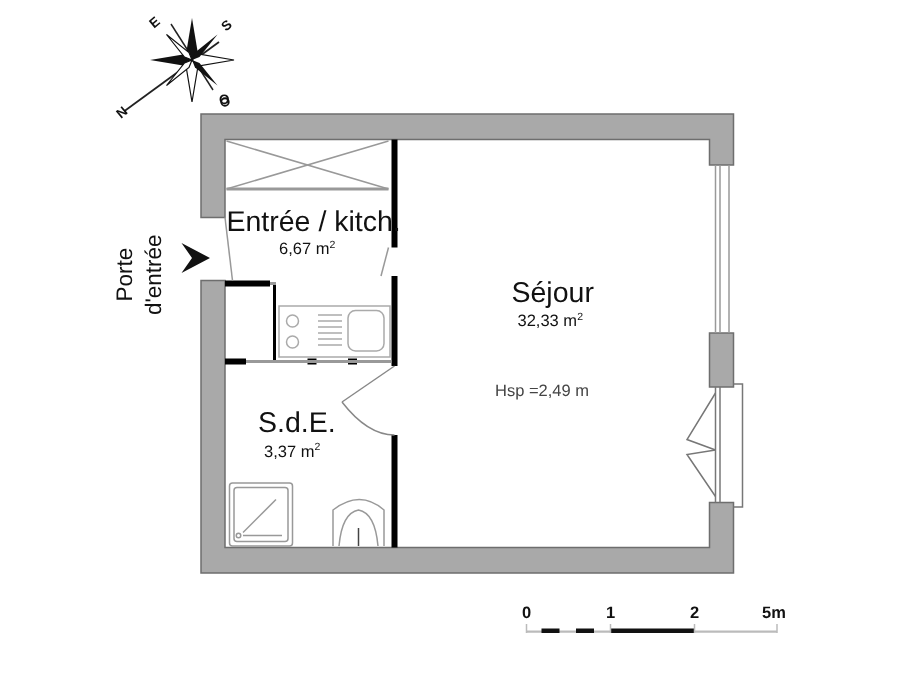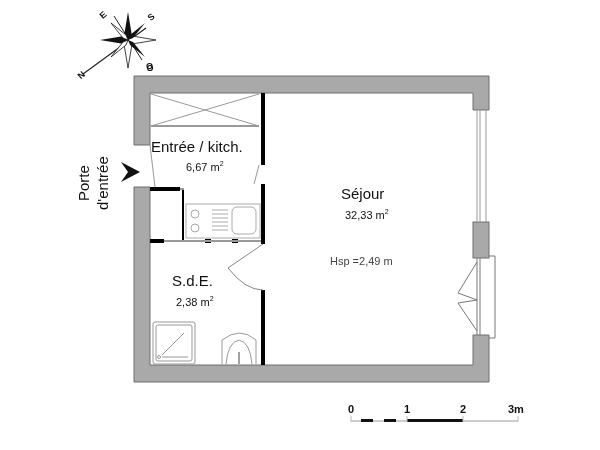--- a/index.html
+++ b/index.html
@@ -1,19 +1,19 @@
 <!DOCTYPE html>
 <html><head>
 <meta charset="utf-8">
 <style>
   html, body { margin: 0; padding: 0; background: #ffffff; }
   body { width: 600px; height: 450px; position: relative; overflow: hidden; font-family: "Liberation Sans", sans-serif; }
   svg { position: absolute; left: 0; top: 0; }
   .lbl { position: absolute; color: #111; white-space: nowrap; font-family: "Liberation Sans", sans-serif; }
-  .room-name { font-size: 15px; }
+  .room-name { font-size: 19px; }
   .room-area { font-size: 11px; }
   .room-area sup { font-size: 7px; }
   .hsp { font-size: 11px; color: #444; }
   .door-label { font-size: 15px; transform: rotate(-90deg); transform-origin: left top; line-height: 19px; text-align: center; }
   .scale-lbl { font-size: 11px; font-weight: bold; }
   .compass-lbl { font-size: 9px; font-weight: bold; }
 </style>
 </head>
 <body>
 
@@ -134,18 +134,18 @@
 </div>
 
 <div class="lbl room-name" style="left:151px;top:138px;">Entrée / kitch.</div>
 <div class="lbl room-area" style="left:186px;top:160px;"><span>6,67 m</span><sup>2</sup></div>
 
 <div class="lbl room-name" style="left:341px;top:185px;">Séjour</div>
 <div class="lbl room-area" style="left:345px;top:208px;"><span>32,33 m</span><sup>2</sup></div>
 <div class="lbl hsp" style="left:330px;top:236px;margin-top:19px;">Hsp =2,49 m</div>
 
 <div class="lbl room-name" style="left:172px;top:272px;">S.d.E.</div>
-<div class="lbl room-area" style="left:176px;top:295px;"><span>2,38 m</span><sup>2</sup></div>
+<div class="lbl room-area" style="left:176px;top:295px;"><span>3,37 m</span><sup>2</sup></div>
 
 <div class="lbl scale-lbl" style="left:348px;top:403px;">0</div>
 <div class="lbl scale-lbl" style="left:404px;top:403px;">1</div>
 <div class="lbl scale-lbl" style="left:460px;top:403px;">2</div>
-<div class="lbl scale-lbl" style="left:508px;top:403px;">3m</div>
+<div class="lbl scale-lbl" style="left:508px;top:403px;">5m</div>
 
 </body></html>

